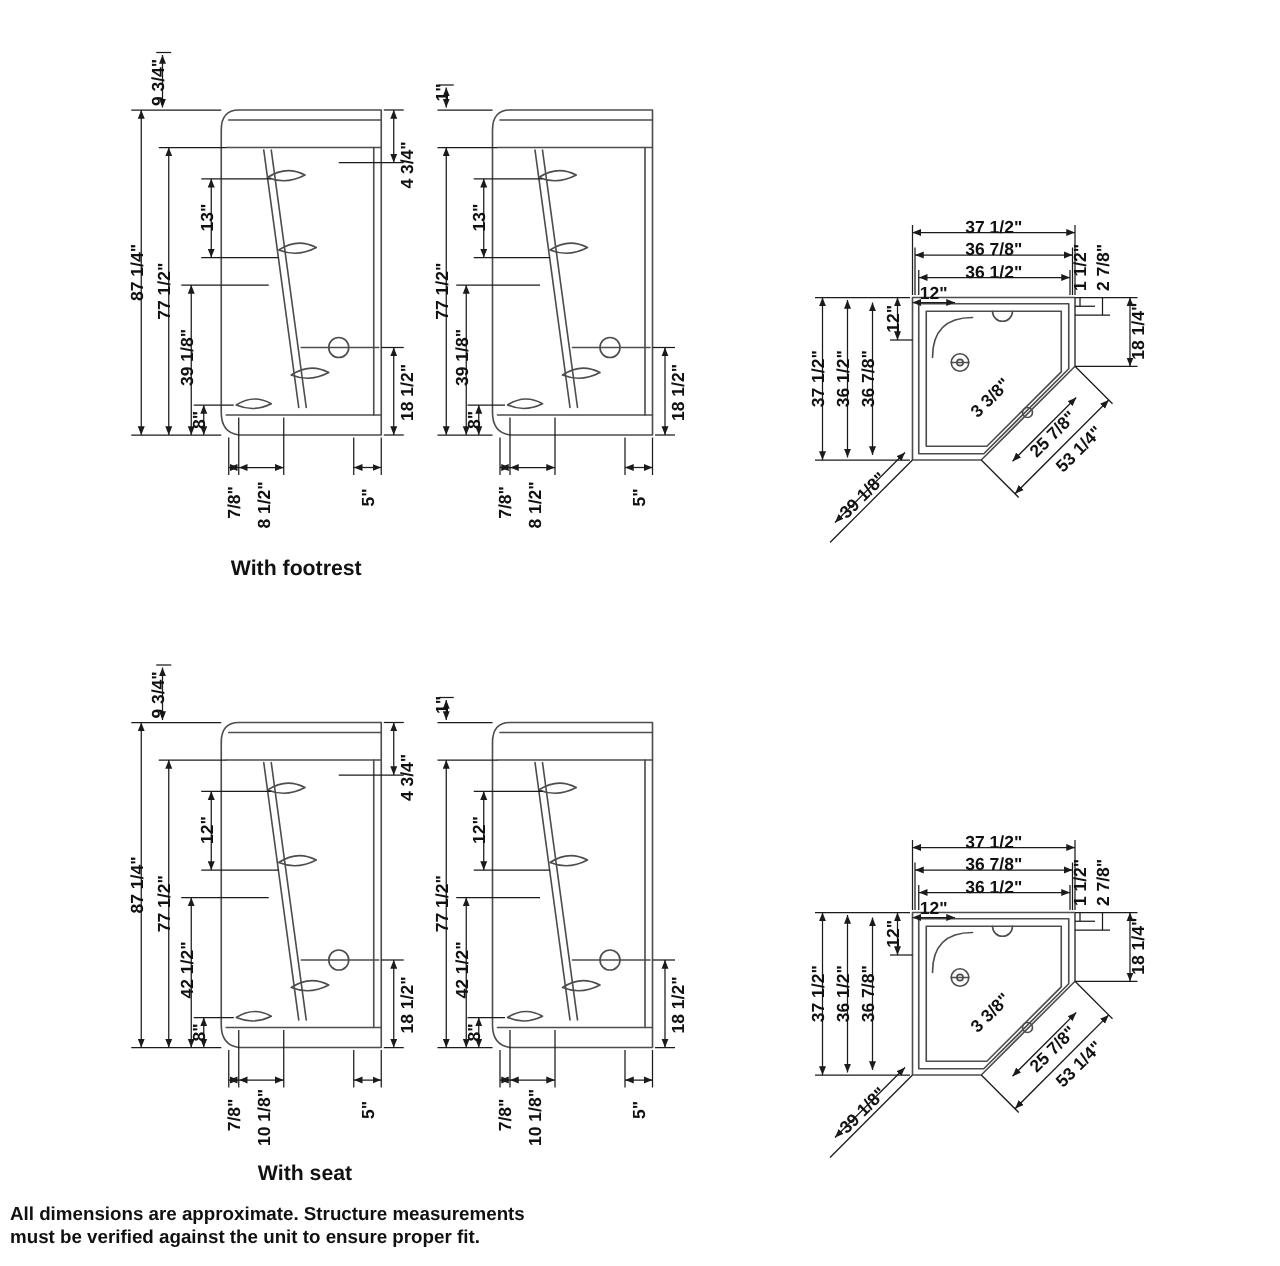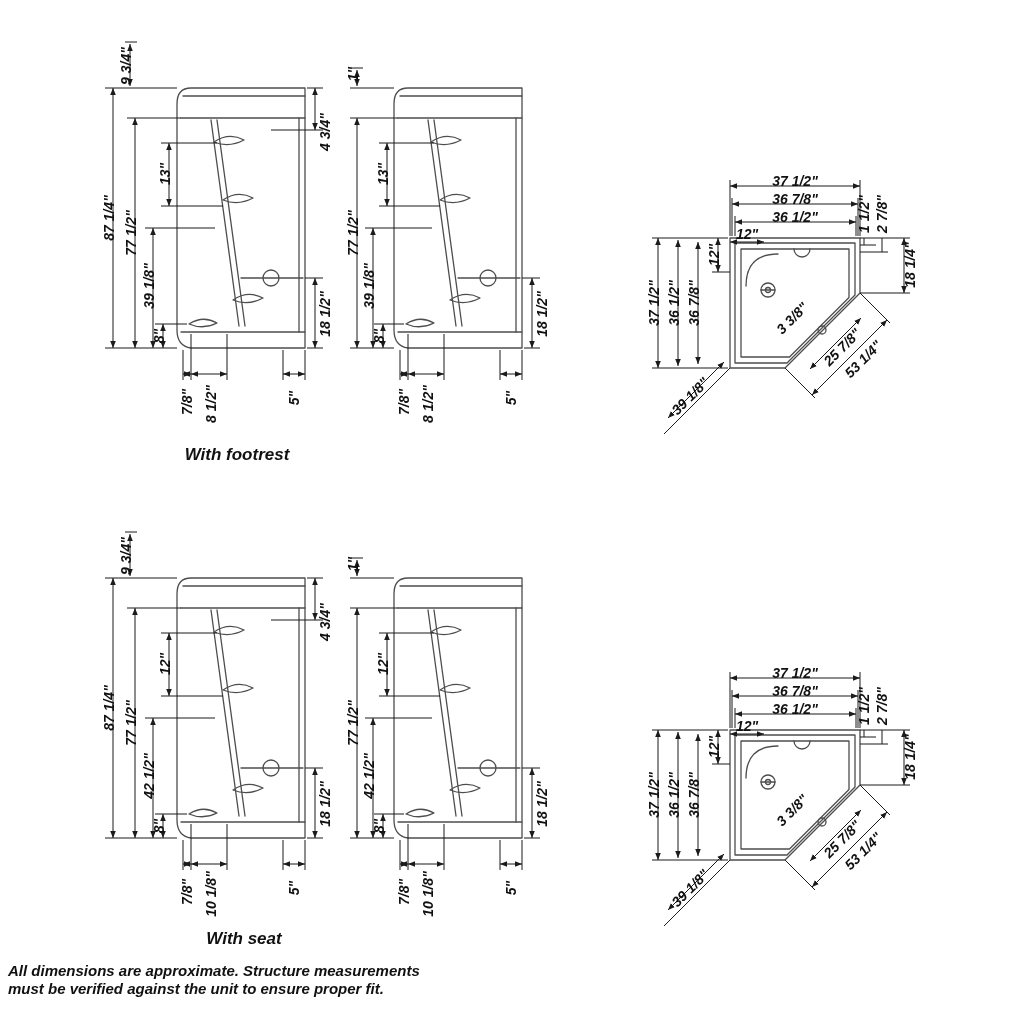--- a/index.html
+++ b/index.html
@@ -1,16 +1,16 @@
 <!DOCTYPE html>
 <html><head>
 <meta charset="utf-8">
 <style>
   html,body{margin:0;padding:0;background:#fff;}
-  .canvas{position:relative;width:1024px;height:1013px;background:#fff;overflow:hidden;font-style:italic;}
+  .canvas{position:relative;width:1024px;height:1013px;background:#fff;overflow:hidden;}
   svg{display:block;}
   
   .art *{stroke:#4d4d4d;stroke-width:1.3;fill:none;stroke-linecap:round;stroke-linejoin:round;}
   
   .dim line{stroke:#1b1b1b;stroke-width:1;}
   .dm{marker-start:url(#arw);marker-end:url(#arw);}
   #arw path{fill:#1b1b1b;stroke:none;}
   text{font-family:"Liberation Sans","DejaVu Sans",sans-serif;font-weight:700;font-size:14px;fill:#111;text-anchor:middle;dominant-baseline:central;}
   .caption{font-size:17px;dominant-baseline:auto;}
   .footer-text{font-size:15px;text-anchor:start;dominant-baseline:auto;}

